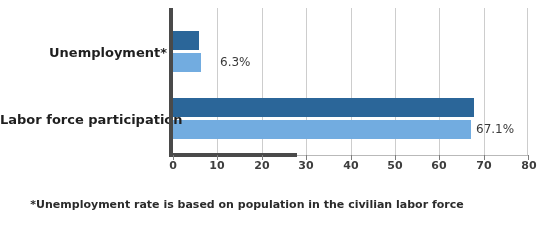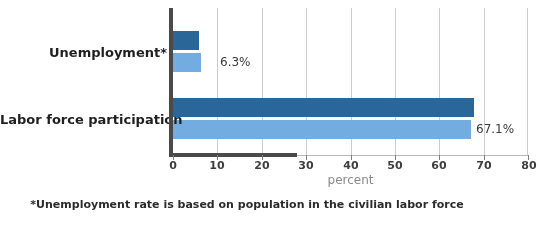--- a/index.html
+++ b/index.html
@@ -205,18 +205,17 @@
   <div class="tick-label" style="left:173px;">0</div>
   <div class="tick-label" style="left:217px;">10</div>
   <div class="tick-label" style="left:262px;text-align:center;">20</div>
   <div class="tick-label" style="left:306px;text-align:right;">30</div>
   <div class="tick-label" style="left:351px;">40</div>
   <div class="tick-label" style="left:395px;">50</div>
   <div class="tick-label" style="left:439px;">60</div>
   <div class="tick-label" style="left:484px;">70</div>
   <div class="tick-label" style="left:529px;">80</div>
 
-  <div class="axis-title">percent</div>
 
 
   <div class="footnote">*Unemployment rate is based on population in the civilian labor force</div>
 
 </div>
 
 </body></html>

